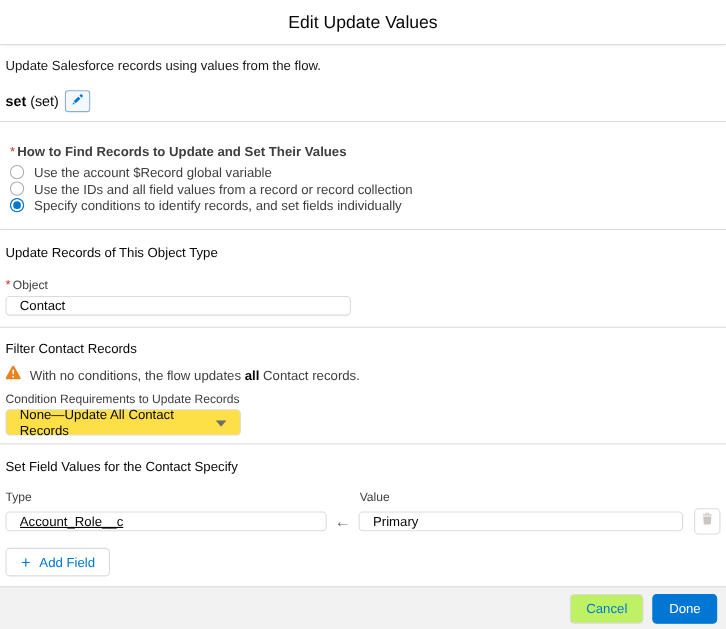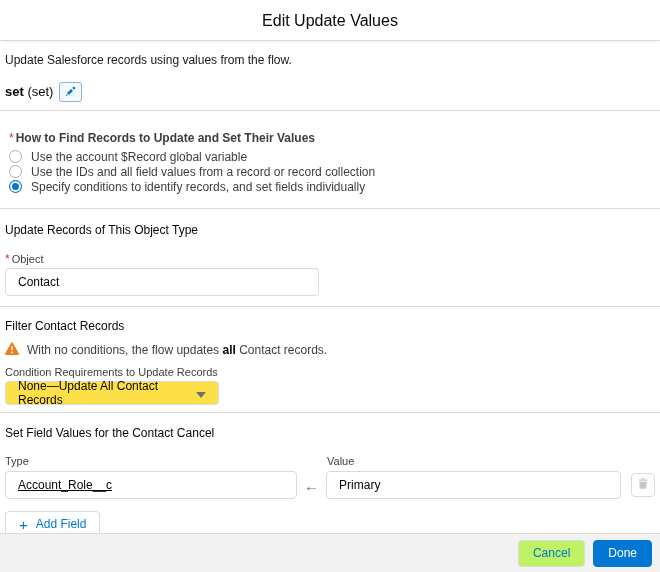--- a/index.html
+++ b/index.html
@@ -32,21 +32,21 @@
   .radio-list { margin-top:4px; }
   .radio-row { display:flex; align-items:center; height:15px; cursor:pointer; }
   .radio { width:13px; height:13px; border:1px solid #b0adab; border-radius:50%; background:#fff;
            margin-right:9px; flex:0 0 auto; }
   .radio.sel { border:1px solid #0176d3; background:#0176d3; box-shadow: inset 0 0 0 2px #fff; }
   .radio-label { font-size:12px; color:#3e3e3c; }
 
   
   .section-heading { font-size:12px; font-weight:400; color:#080707; line-height:18px; }
   .field-label { font-size:11px; color:#3e3e3c; line-height:13px; }
-  .text-input { display:block; height:28px; border:1px solid #dddbda; border-radius:4px; background:#fff;
+  .text-input { display:block; height:18px; border:1px solid #dddbda; border-radius:4px; background:#fff;
                 font-family:inherit; font-size:12px; color:#080707; padding:0 12px; outline:none; }
 
   .object-section { padding-top:12px; padding-bottom:10px; }
   .object-section .field-label { margin-top:14px; }
   .object-input { margin-top:2px; width:314px; }
 
   .filter-section { padding-top:10px; padding-bottom:7px; }
   .warning-row { margin-top:7px; display:flex; align-items:center; height:15px; }
   .warning-text { font-size:12px; color:#3e3e3c; margin-left:8px; }
   .warning-text b { font-weight:700; color:#080707; }
@@ -152,21 +152,21 @@
         <svg width="10" height="6" viewBox="0 0 10 6">
             <path d="M0 0h10L5 6z" fill="#706e6b"></path>
           </svg>
       </span>
     </div>
   </div>
 
   <hr class="divider">
 
   <div class="section setvalues-section">
-    <div class="section-heading">Set Field Values for the Contact Cancel</div>
+    <div class="section-heading">Set Field Values for the Contact Specify</div>
     <div class="labels-row">
       <span class="field-label label-field">Type</span>
       <span class="field-label">Value</span>
     </div>
     <div class="inputs-row">
       <input class="text-input field-input" readonly="" value="Account_Role__c" style="">
       <span class="arrow-cell">←</span>
       <input class="text-input value-input" readonly="" value="Primary" style="">
       <span class="trash-btn">
         <span>

